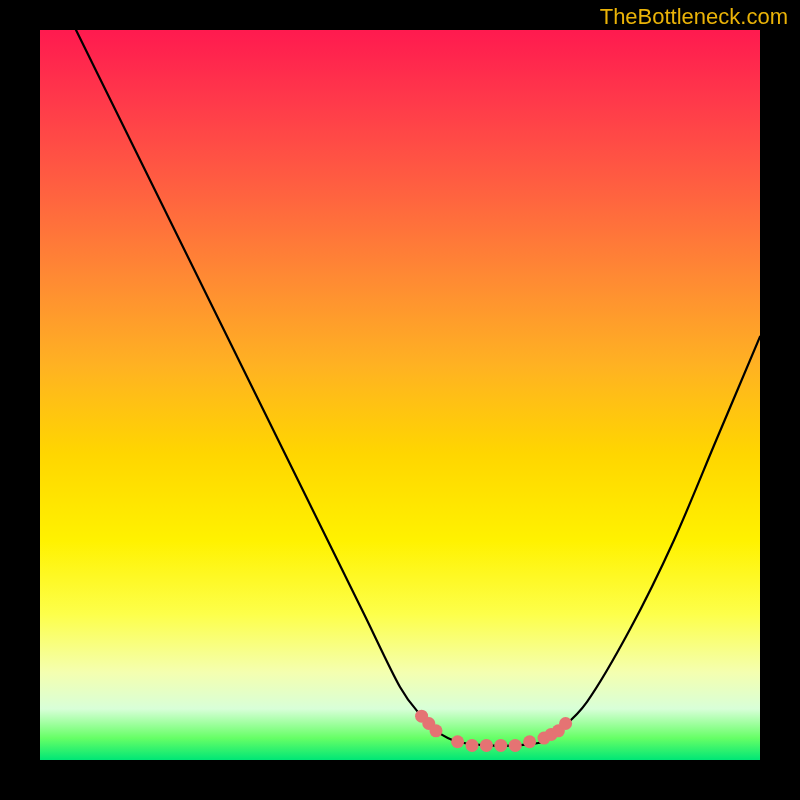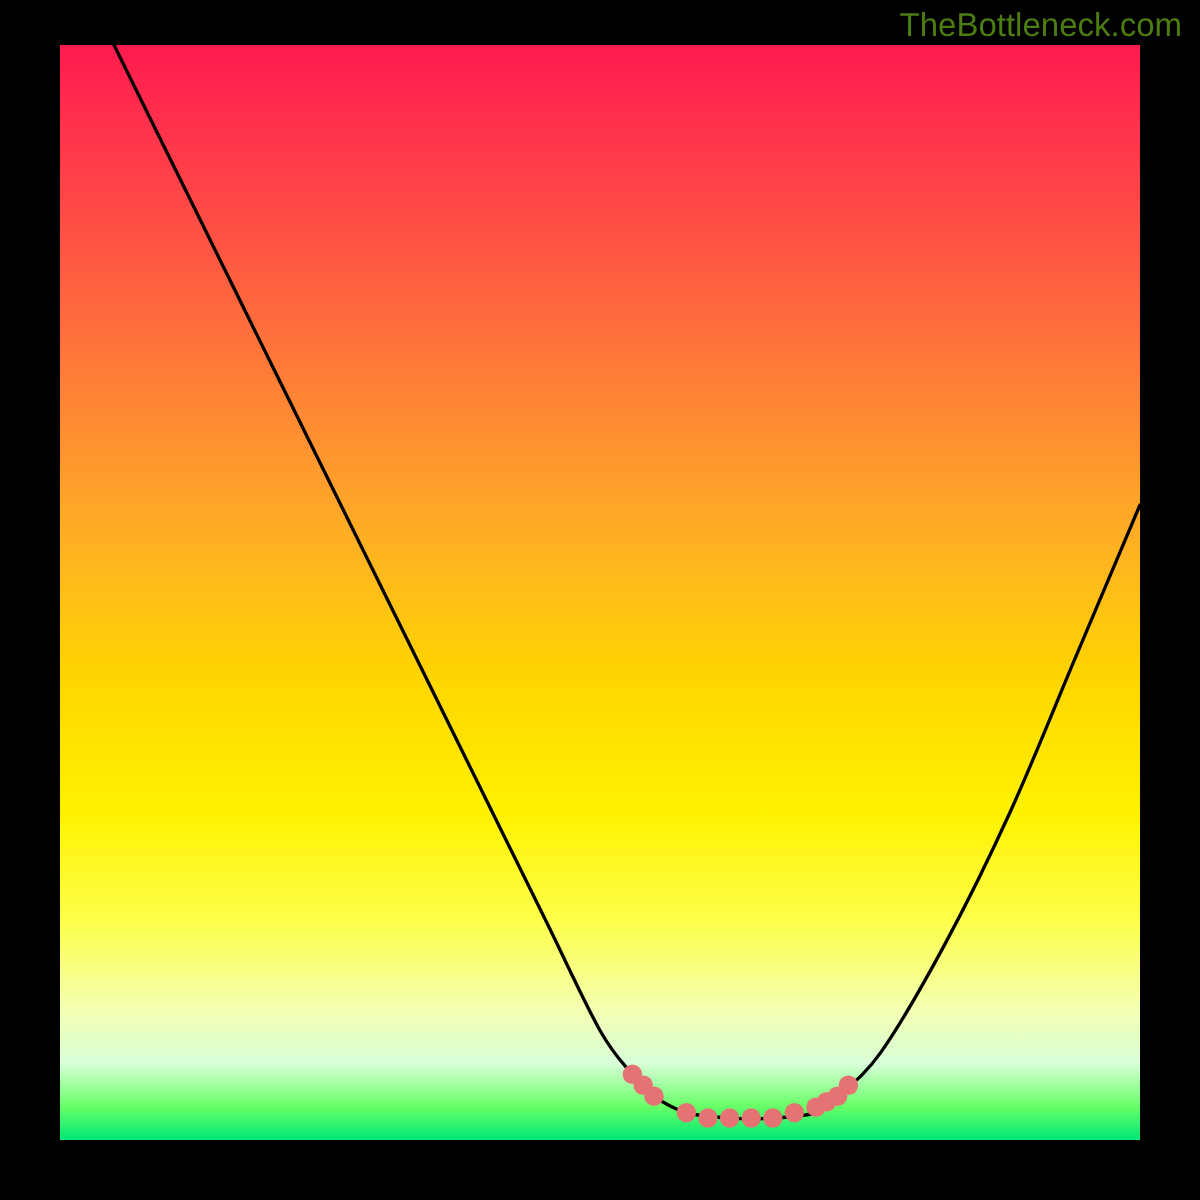--- a/index.html
+++ b/index.html
@@ -7,21 +7,21 @@
     width: 800px;
     height: 800px;
     background: #000;
     position: relative;
     font-family: Arial, Helvetica, sans-serif;
   }
   .watermark {
     position: absolute;
     top: 4px;
     right: 12px;
-    color: #4d7c0f;
+    color: #eab308;
     font-size: 22px;
     font-weight: 500;
     z-index: 10;
   }
   .plot-area {
     position: absolute;
     left: 40px;
     top: 30px;
     width: 720px;
     height: 730px;

